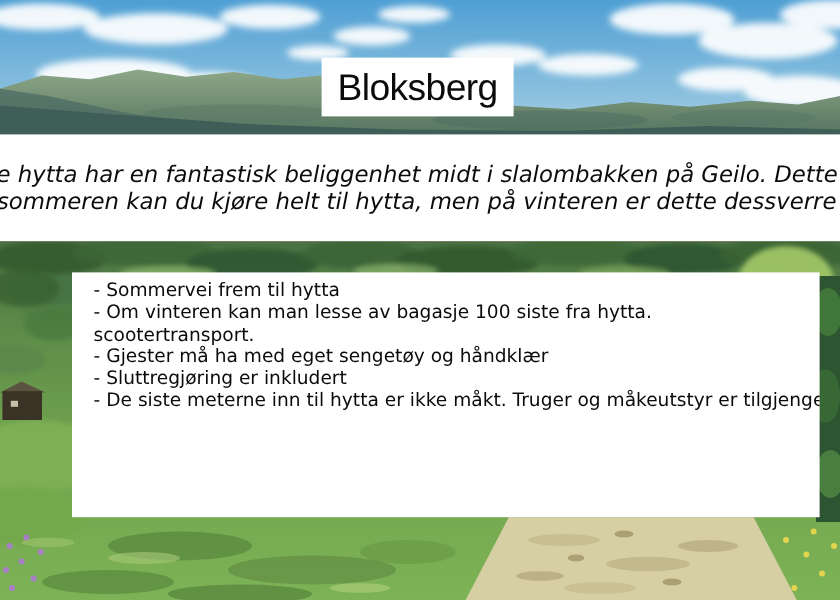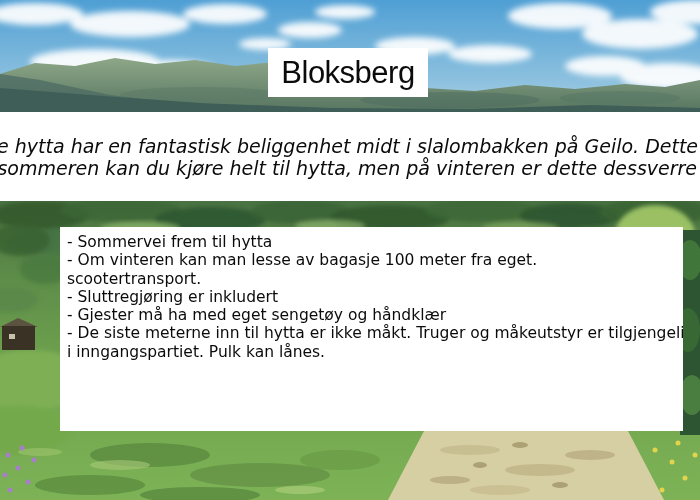--- a/index.html
+++ b/index.html
@@ -20,21 +20,21 @@
     position:absolute;left:0;top:112px;width:700px;height:89px;
     background:#ffffff;display:flex;flex-direction:column;align-items:center;
     justify-content:center;
   }
   .intro-line{
     flex:0 0 auto;white-space:pre;font-style:italic;font-size:19px;
     line-height:22px;color:#0b0b0b;text-align:center;
   }
   .info-box{
     position:absolute;left:60px;top:227px;width:623px;height:204px;
-    background:#ffffff;box-sizing:border-box;padding:6px 0 0 7px;overflow:hidden;
+    background:#ffffff;box-sizing:border-box;padding:6px 0 0 18px;overflow:hidden;
   }
   .info-line{
     white-space:pre;font-size:15.5px;line-height:18.3px;color:#0b0b0b;
   }
 </style>
 </head>
 <body>
 
 <div class="stage">
 
@@ -188,21 +188,20 @@
 
   <div class="intro-band">
 
   <div class="intro-line">Denne hytta har en fantastisk beliggenhet midt i slalombakken på Geilo. Dette er en</div>
       <div class="intro-line">Om sommeren kan du kjøre helt til hytta, men på vinteren er dette dessverre ikke</div>
     </div>
 
   <div class="info-box">
 
   <div class="info-line">- Sommervei frem til hytta</div>
-      <div class="info-line">- Om vinteren kan man lesse av bagasje 100 meter fra eget.</div>
+      <div class="info-line">- Om vinteren kan man lesse av bagasje 100 siste fra hytta.</div>
       <div class="info-line">scootertransport.</div>
+      <div class="info-line">- Gjester må ha med eget sengetøy og håndklær</div>
       <div class="info-line">- Sluttregjøring er inkludert</div>
-      <div class="info-line">- Gjester må ha med eget sengetøy og håndklær</div>
       <div class="info-line">- De siste meterne inn til hytta er ikke måkt. Truger og måkeutstyr er tilgjengelig</div>
-      <div class="info-line">i inngangspartiet. Pulk kan lånes.</div>
     </div>
 
 </div>
 
 </body></html>

